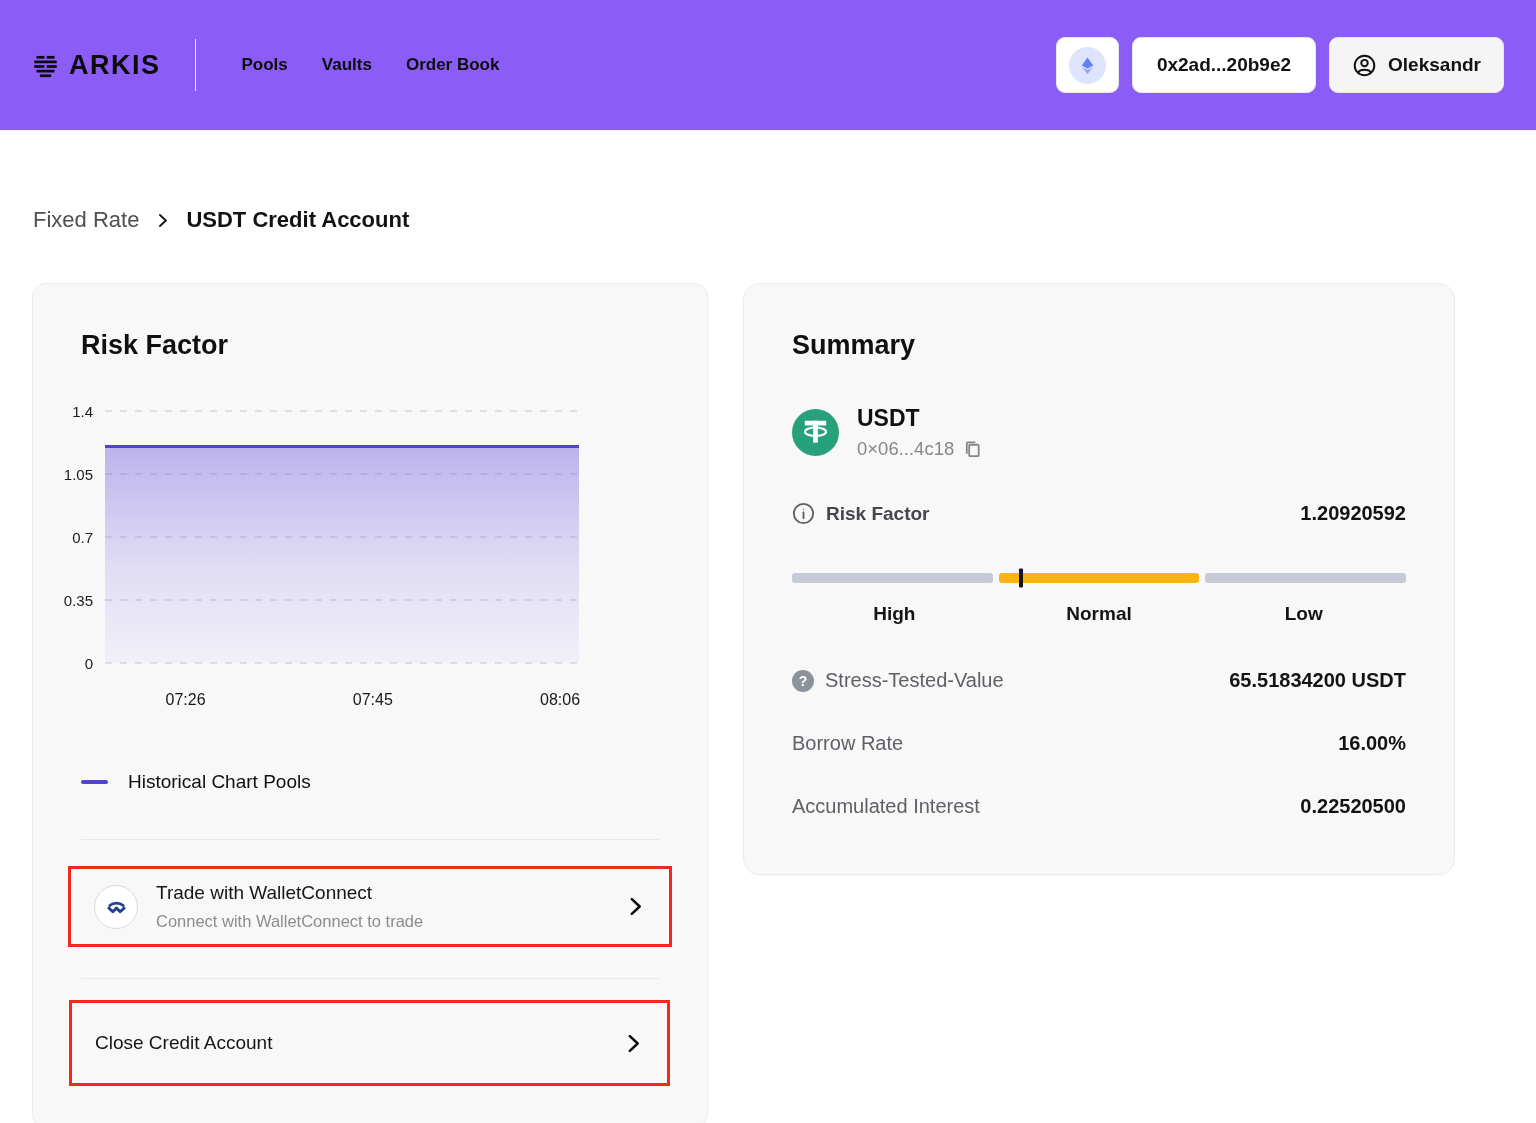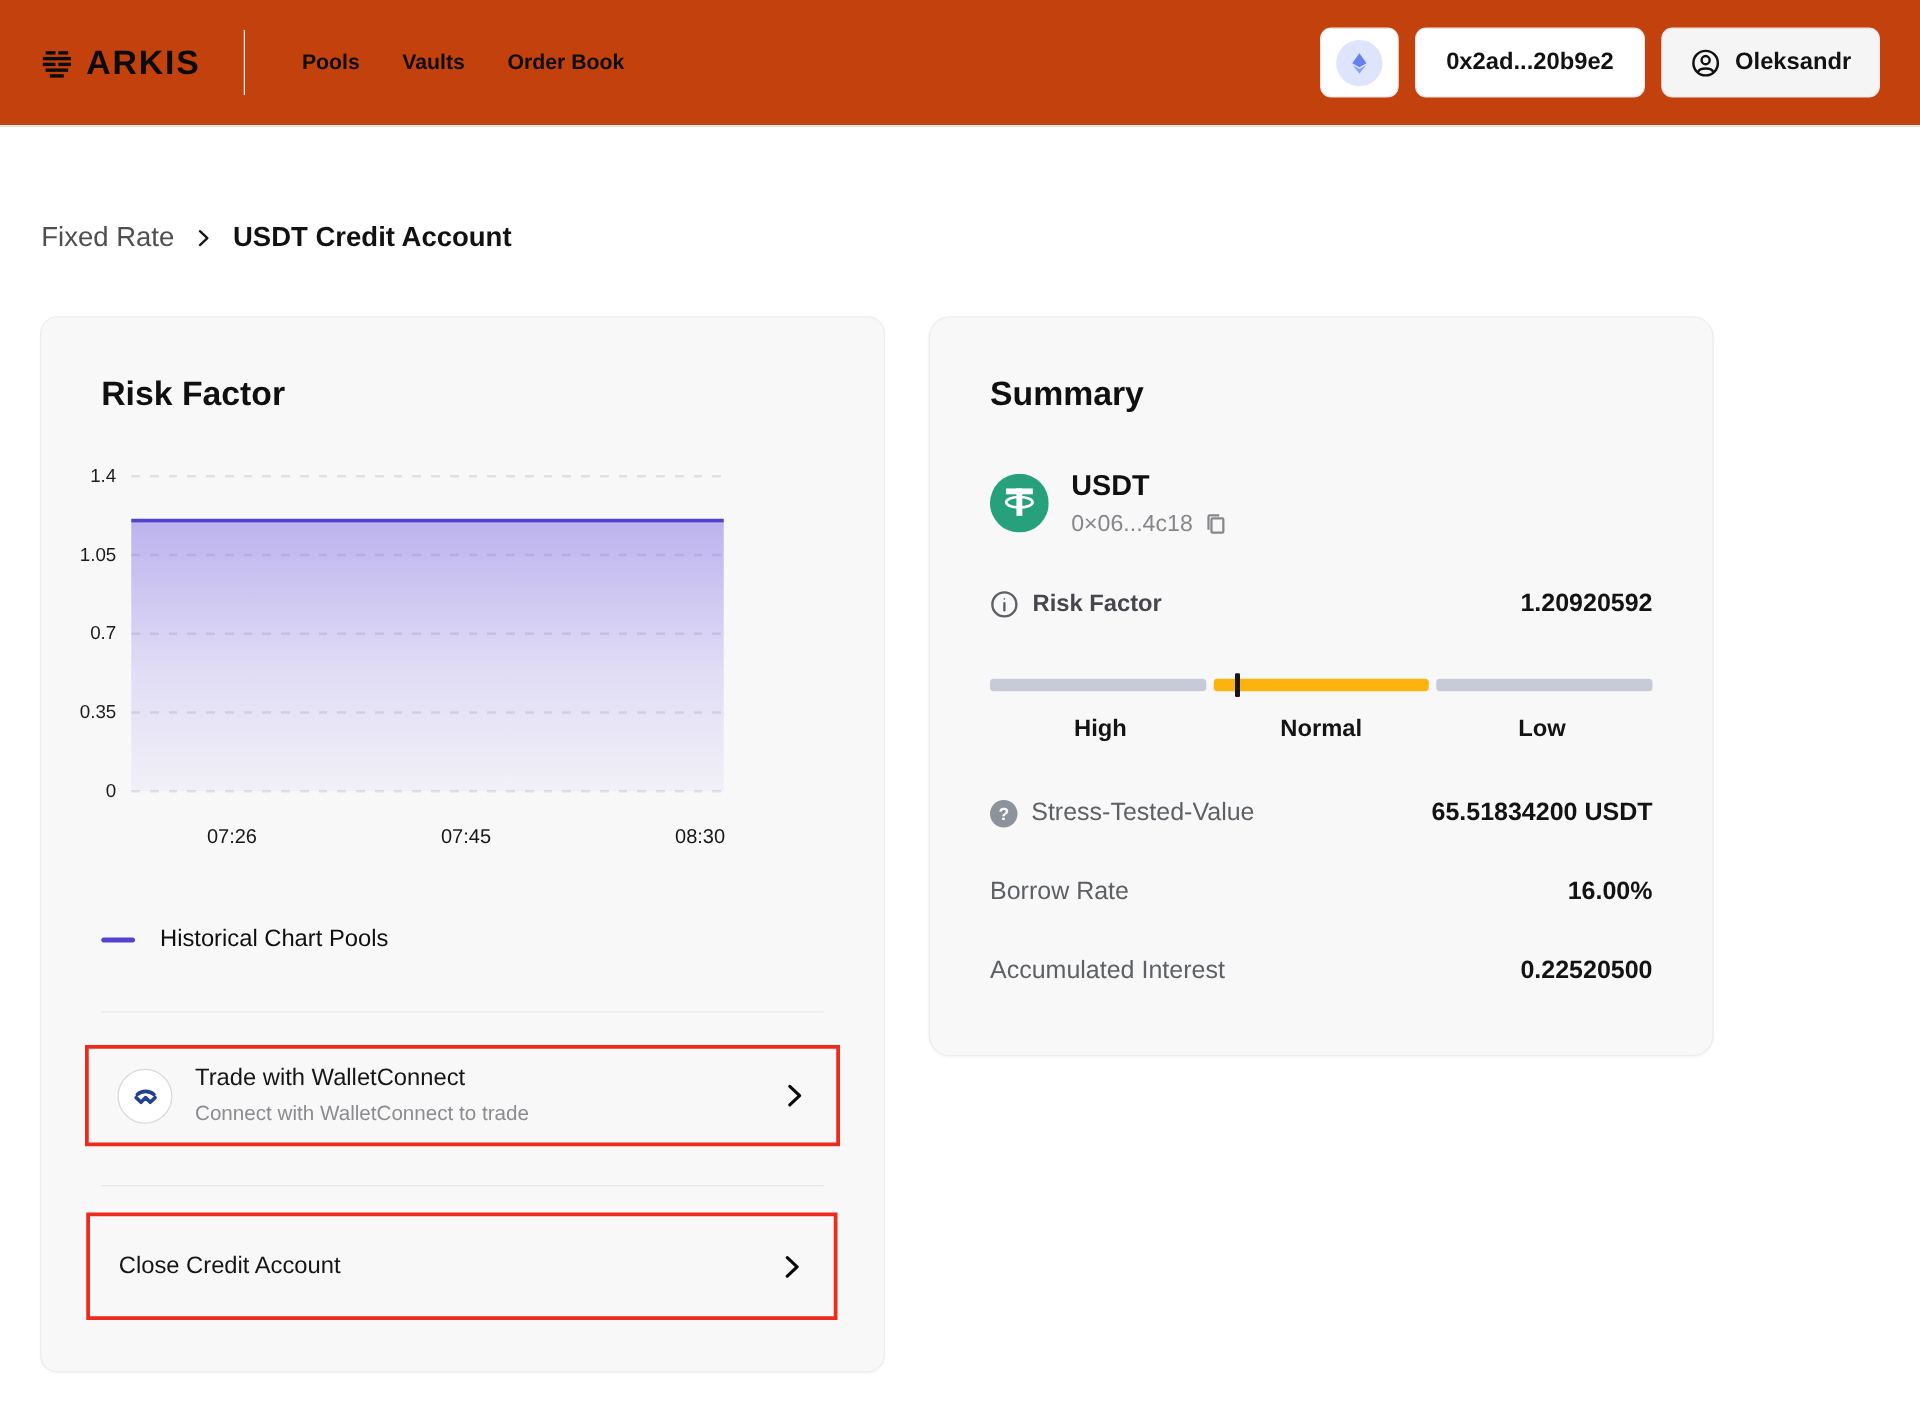--- a/index.html
+++ b/index.html
@@ -1,41 +1,41 @@
 <!DOCTYPE html>
 <html><head>
 <meta charset="utf-8">
 <style>
   * { box-sizing: border-box; margin: 0; padding: 0; }
   html,body { width: 1536px; background: #ffffff; font-family: "Liberation Sans", sans-serif; color: #141414; }
   body { min-height: 1123px; }
 
   
-  .header { height: 101px; display: flex; align-items: center; padding: 0 32px; border-bottom: 1px solid #efeff0; background: #c2410c; }
+  .header { height: 131px; display: flex; align-items: center; padding: 0 32px; border-bottom: 1px solid #efeff0; background: #8b5cf6; }
   .brand { display: flex; align-items: center; gap: 10px; cursor: pointer; }
   .brand-text { font-size: 27px; font-weight: 700; letter-spacing: 1.5px; color: #0b0b0b; }
   .hdr-divider { width: 1px; height: 52px; background: #e8e8ea; margin: 0 46px 0 34px; }
   .nav { display: flex; gap: 34px; }
   .nav a { text-decoration: none; color: #0d0d0d; font-size: 17px; font-weight: 700; cursor: pointer; }
   .hdr-right { margin-left: auto; display: flex; gap: 13px; align-items: center; }
   .net-btn { width: 63px; height: 56px; background: #fff; border: 1px solid #e7e7e9; border-radius: 9px; display: flex; align-items: center; justify-content: center; cursor: pointer; }
   .net-circle { width: 37px; height: 37px; border-radius: 50%; background: #dde4fb; display: flex; align-items: center; justify-content: center; }
   .addr-btn { height: 56px; padding: 0 24px; background: #fff; border: 1px solid #e7e7e9; border-radius: 9px; display: flex; align-items: center; font-size: 19px; font-weight: 700; color: #121212; cursor: pointer; }
   .user-btn { height: 56px; padding: 0 22px; background: #f5f5f6; border: 1px solid #e7e7e9; border-radius: 9px; display: flex; align-items: center; gap: 11px; font-size: 19px; font-weight: 700; color: #121212; cursor: pointer; }
 
   
   .breadcrumb { margin: 76px 33px 0; display: flex; align-items: center; gap: 15px; }
   .crumb-parent { font-size: 22px; color: #4f4f52; cursor: pointer; }
   .crumb-current { font-size: 22px; font-weight: 600; color: #121212; }
 
   
   .main { margin: 50px 32px 0; display: flex; gap: 35px; align-items: flex-start; padding-bottom: 24px; }
   .card { background: #f8f8f9; border: 1px solid #ececee; border-radius: 14px; box-shadow: 0 1px 2px rgba(0,0,0,0.03); }
   .card-left  { width: 676px; min-height: 845px; padding: 46px 48px 24px; }
-  .card-right { width: 628px; padding: 46px 48px 56px; border-radius: 17px; }
+  .card-right { width: 712px; padding: 46px 48px 56px; border-radius: 17px; }
   .card-title { font-size: 27px; font-weight: 600; color: #101010; }
 
   
   .chart-wrap { margin-top: 50px; }
   .plot { position: relative; margin-left: 24px; width: 474px; height: 252px; }
   .gridline { position: absolute; left: 0; right: 0; height: 2px; transform: translateY(-50%);
               background-image: repeating-linear-gradient(90deg, #e0e0e2 0 7px, transparent 7px 15px); }
   .ytick { position: absolute; right: calc(100% + 12px); top: 50%; transform: translateY(-50%);
            font-size: 15px; color: #1d1d1f; white-space: nowrap; }
   .chart-area { position: absolute; left: 0; right: 0; bottom: 0;
@@ -165,21 +165,21 @@
             <span class="ytick">1.05</span>
           </div>
           <div class="gridline" style="top: 0%;">
             <span class="ytick">1.4</span>
           </div>
           <div class="chart-area" style="top: 13.6281%;"></div>
         </div>
       <div class="xaxis">
           <span class="xtick" style="left: 17%;">07:26</span>
           <span class="xtick" style="left: 56.5%;">07:45</span>
-          <span class="xtick" style="left: 96%;">08:30</span>
+          <span class="xtick" style="left: 96%;">08:06</span>
         </div>
     </div>
 
     <div class="legend">
       <span class="legend-dash"></span>
       <span class="legend-label">Historical Chart Pools</span>
     </div>
 
     <hr class="h-div">
 

